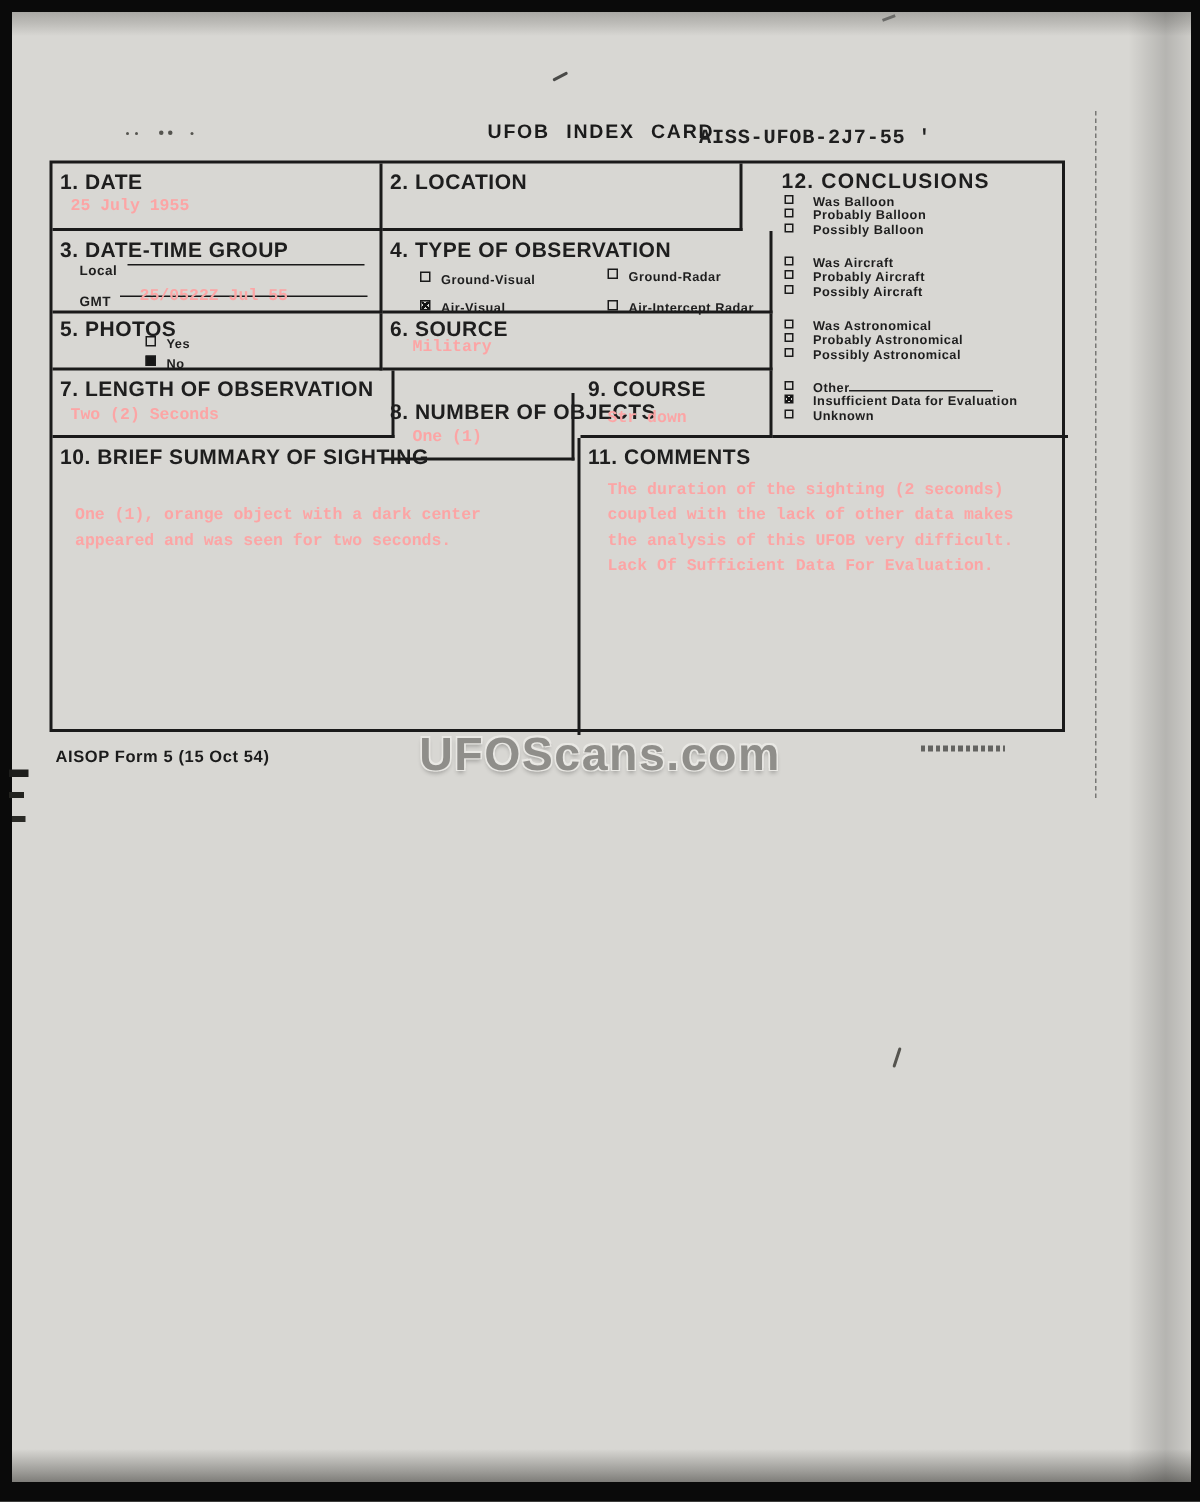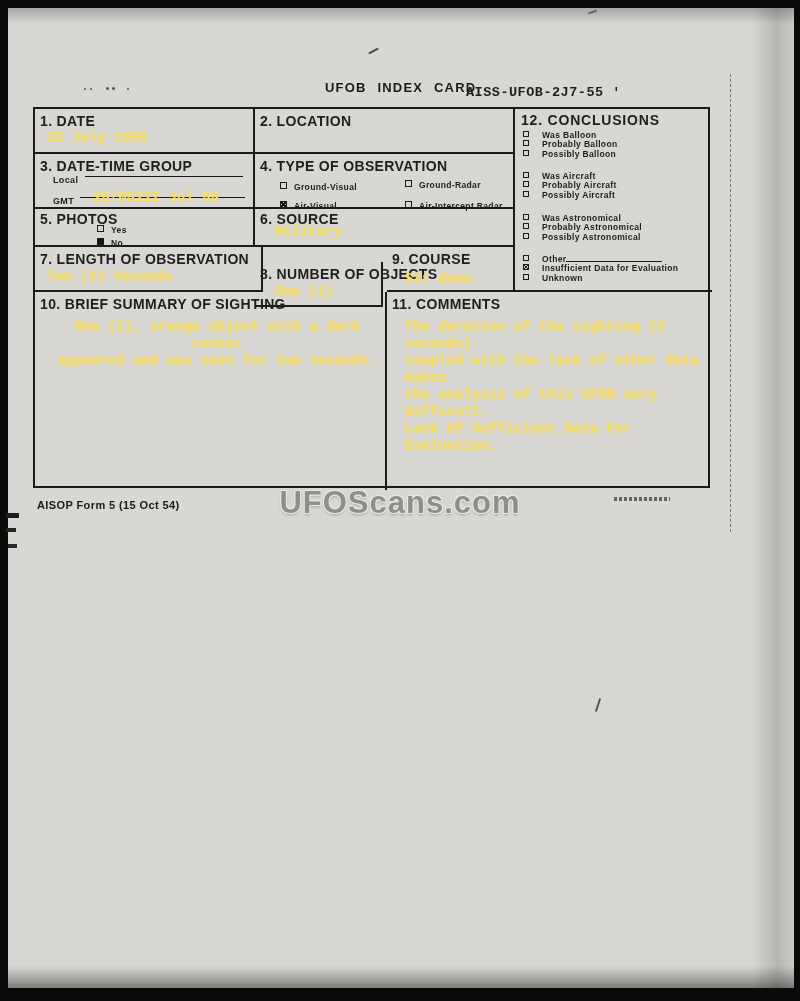--- a/index.html
+++ b/index.html
@@ -19,21 +19,21 @@
     letter-spacing:1.2px;word-spacing:6px;color:#1b1b1b;}
   .case-number{position:absolute;left:466px;top:85px;font-family:"Liberation Mono","DejaVu Sans Mono",monospace;
     font-weight:700;font-size:13.5px;color:#1f1f1f;letter-spacing:.5px;}
 
   
   .form-table{position:absolute;left:33px;top:107px;width:677px;height:381px;border:2.5px solid #1a1a1a;}
   .cell{position:absolute;}
   .br{border-right:2px solid #1a1a1a;} .bb{border-bottom:2px solid #1a1a1a;}
   .lbl{position:absolute;font-size:14px;font-weight:700;letter-spacing:.35px;color:#1e1e1e;white-space:nowrap;}
   .typed{position:absolute;font-family:"Liberation Mono","DejaVu Sans Mono",monospace;font-weight:700;
-    font-size:14px;color:#fde047;white-space:pre-line;line-height:17px;}
+    font-size:11px;color:#fca5a5;white-space:pre-line;line-height:17px;}
 
   
   .cbrow{position:absolute;height:10px;white-space:nowrap;}
   .cb{display:inline-block;vertical-align:middle;width:7px;height:7px;border:1.6px solid #1a1a1a;margin-right:7px;position:relative;top:-1px;}
   .cb-x.checked{background:
      linear-gradient(45deg,transparent 38%,#141414 38%,#141414 62%,transparent 62%),
      linear-gradient(-45deg,transparent 38%,#141414 38%,#141414 62%,transparent 62%);}
   .cb-fill.checked{background:#161616;}
   .cbl{display:inline-block;vertical-align:middle;font-size:8.5px;font-weight:700;letter-spacing:.35px;color:#1e1e1e;}
   .concl-row{position:relative;height:9.4px;white-space:nowrap;}
@@ -74,21 +74,21 @@
   <div class="card-title">UFOB INDEX CARD</div>
   <div class="case-number">AISS-UFOB-2J7-55 '</div>
 
   <div class="form-table">
 
     <div class="cell br bb" style="left:0;top:0;width:220px;height:45px;">
       <span class="lbl" style="left:5px;top:4px;">1. DATE</span>
       <span class="typed" style="left:12px;top:21px;">25 July 1955</span>
     </div>
 
-    <div class="cell br bb" style="left:220px;top:0;width:260px;height:45px;">
+    <div class="cell br bb" style="left:220px;top:0;width:240px;height:45px;">
       <span class="lbl" style="left:5px;top:4px;">2. LOCATION</span>
     </div>
 
     <div class="cell br bb" style="left:0;top:45px;width:220px;height:55px;">
       <span class="lbl" style="left:5px;top:4px;">3. DATE-TIME GROUP</span>
       <span class="lbl" style="left:18px;top:21px;font-size:9px;">Local</span>
       <span class="uline" style="left:50px;top:22px;width:158px;"></span>
       <span class="typed" style="left:52px;top:16px;"></span>
       <span class="lbl" style="left:18px;top:42px;font-size:9px;">GMT</span>
       <span class="uline" style="left:45px;top:43px;width:165px;"></span>
@@ -160,21 +160,21 @@
       </div>
       <div style="position:absolute;left:0;top:140px;width:100%;">
         <div class="concl-row"><span class="cb cb-x"></span><span class="cbl">Other</span><span class="other-line"></span></div>
         <div class="concl-row"><span class="cb cb-x checked"></span><span class="cbl">Insufficient Data for Evaluation</span></div>
         <div class="concl-row"><span class="cb cb-x"></span><span class="cbl">Unknown</span></div>
       </div>
     </div>
 
     <div class="cell br" style="left:0;top:183px;width:352px;height:198px;">
       <span class="lbl" style="left:5px;top:4px;">10. BRIEF SUMMARY OF SIGHTING</span>
-      <span class="typed" style="left:15px;top:27px;text-align:center;">One (1), orange object with a dark center
+      <span class="typed" style="left:15px;top:44px;">One (1), orange object with a dark center
 appeared and was seen for two seconds.</span>
     </div>
 
     <div class="cell" style="left:352px;top:183px;width:325px;height:198px;">
       <span class="lbl" style="left:5px;top:4px;">11. COMMENTS</span>
       <span class="typed" style="left:18px;top:27px;">The duration of the sighting (2 seconds)
 coupled with the lack of other data makes
 the analysis of this UFOB very difficult.
 Lack Of Sufficient Data For Evaluation.</span>
     </div>

